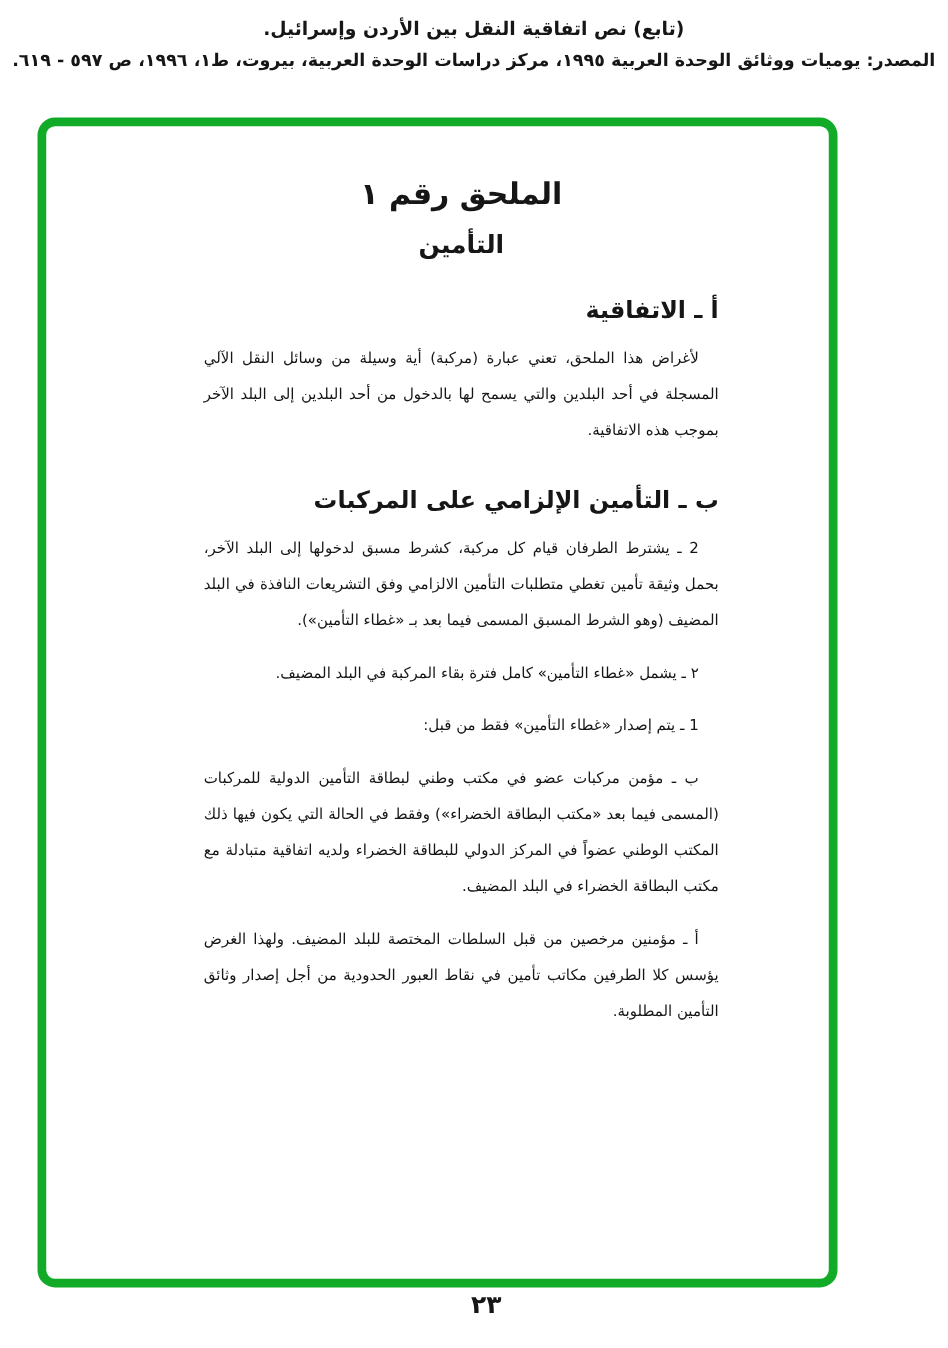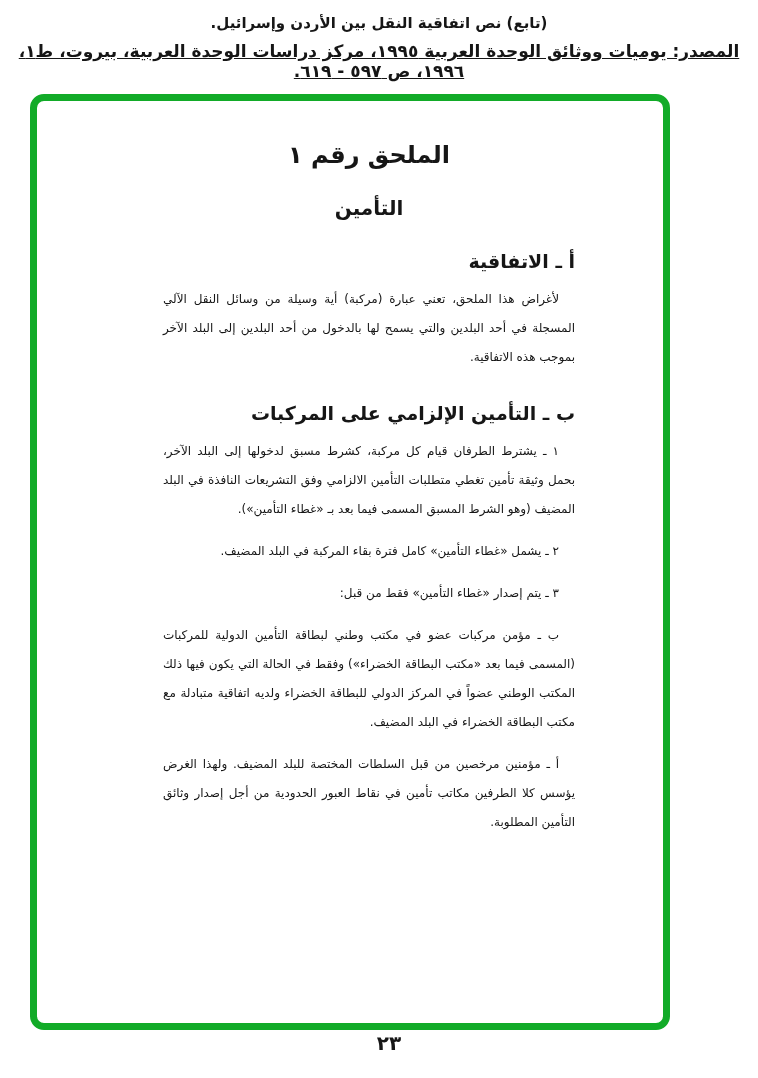--- a/index.html
+++ b/index.html
@@ -11,39 +11,39 @@
     font-family: "DejaVu Sans", sans-serif;
     color: var(--ink);
     position: relative;
     overflow: hidden;
   }
   .page-header {
     position:absolute; top:14px; left:0; width:758px;
     text-align:center; direction:rtl;
   }
   .hdr-line1 { font-size:15px; font-weight:bold; letter-spacing:0; }
-  .hdr-line2 { font-size:17px; font-weight:bold; margin-top:9px;text-decoration:underline; }
+  .hdr-line2 { font-size:14px; font-weight:bold; margin-top:9px; }
   .doc-frame {
     position:absolute; left:30px; top:94px;
     width:640px; height:936px;
     border:7px solid var(--green);
     border-radius:14px;
     background:#fff;
   }
   .doc-content {
     direction:rtl;
     padding:40px 88px 0 126px;
   }
   .annex-title {
     font-size:24px; font-weight:bold; text-align:center;
     margin:0 0 0 0;
   }
   .annex-subtitle {
     font-size:20px; font-weight:bold; text-align:center;
-    margin:27px 0 0 0;
+    margin:14px 0 0 0;
   }
   .section-heading {
     font-size:19px; font-weight:bold; text-align:right;
     margin:30px 0 6px 0;
   }
   .body-par {
     font-size:12px; line-height:29px;
     text-align:justify; text-justify:inter-word;
     text-indent:16px;
     margin:13px 0 0 0;
@@ -70,23 +70,23 @@
 
     <h2 class="annex-subtitle">التأمين</h2>
 
     <section>
       <h3 class="section-heading">أ ـ الاتفاقية</h3>
       <p class="body-par">لأغراض هذا الملحق، تعني عبارة (مركبة) أية وسيلة من وسائل النقل الآلي المسجلة في أحد البلدين والتي يسمح لها بالدخول من أحد البلدين إلى البلد الآخر بموجب هذه الاتفاقية.</p>
     </section>
 
     <section>
       <h3 class="section-heading">ب ـ التأمين الإلزامي على المركبات</h3>
-      <p class="body-par">١ ـ يشترط الطرفان قيام كل مركبة، كشرط مسبق لدخولها إلى البلد الآخر، بحمل وثيقة تأمين تغطي متطلبات التأمين الالزامي وفق التشريعات النافذة في البلد المضيف (وهو الشرط المسبق المسمى فيما بعد بـ «غطاء التأمين»).</p>
+      <p class="body-par">2 ـ يشترط الطرفان قيام كل مركبة، كشرط مسبق لدخولها إلى البلد الآخر، بحمل وثيقة تأمين تغطي متطلبات التأمين الالزامي وفق التشريعات النافذة في البلد المضيف (وهو الشرط المسبق المسمى فيما بعد بـ «غطاء التأمين»).</p>
       <p class="body-par">٢ ـ يشمل «غطاء التأمين» كامل فترة بقاء المركبة في البلد المضيف.</p>
-      <p class="body-par">٣ ـ يتم إصدار «غطاء التأمين» فقط من قبل:</p>
+      <p class="body-par">1 ـ يتم إصدار «غطاء التأمين» فقط من قبل:</p>
       <p class="body-par">ب ـ مؤمن مركبات عضو في مكتب وطني لبطاقة التأمين الدولية للمركبات (المسمى فيما بعد «مكتب البطاقة الخضراء») وفقط في الحالة التي يكون فيها ذلك المكتب الوطني عضواً في المركز الدولي للبطاقة الخضراء ولديه اتفاقية متبادلة مع مكتب البطاقة الخضراء في البلد المضيف.</p>
       <p class="body-par">أ ـ مؤمنين مرخصين من قبل السلطات المختصة للبلد المضيف. ولهذا الغرض يؤسس كلا الطرفين مكاتب تأمين في نقاط العبور الحدودية من أجل إصدار وثائق التأمين المطلوبة.</p>
     </section>
 
   </div>
 </div>
 
 <div class="page-number">٢٣</div>
 
 </body></html>

